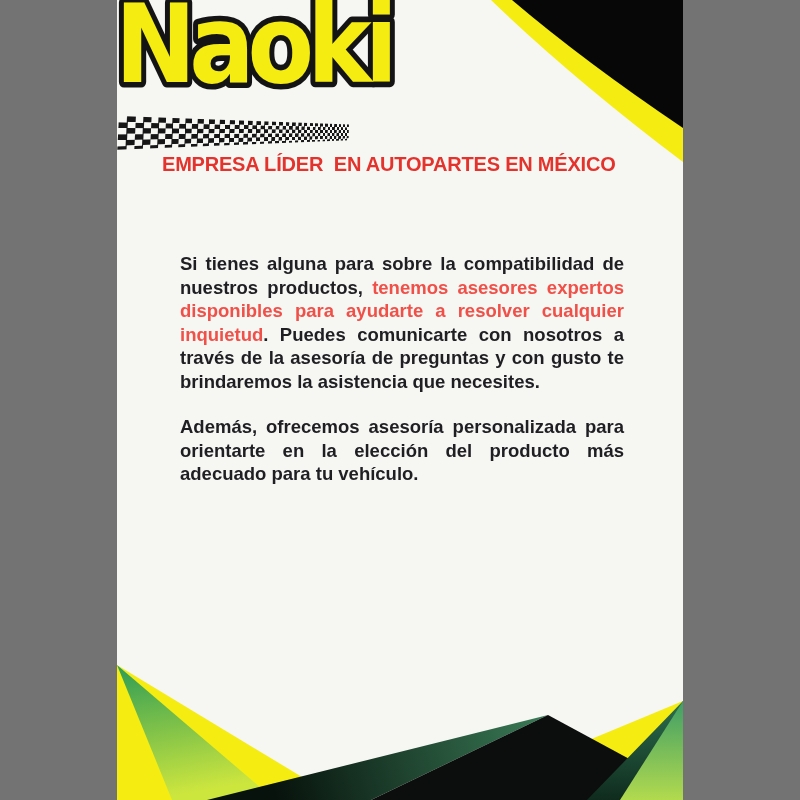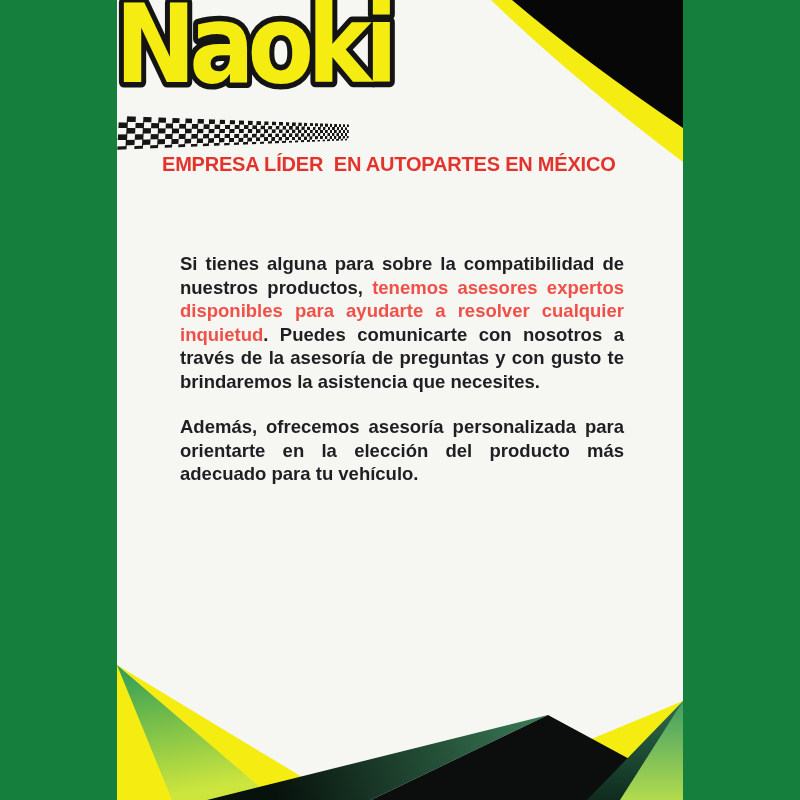--- a/index.html
+++ b/index.html
@@ -1,16 +1,16 @@
 <!DOCTYPE html>
 <html><head>
 <meta charset="utf-8">
 <style>
   html,body{margin:0;padding:0;background:#ffffff;}
-  .canvas{position:relative;width:800px;height:800px;background:#15803d;overflow:hidden;
+  .canvas{position:relative;width:800px;height:800px;background:#737373;overflow:hidden;
           font-family:"Liberation Sans","DejaVu Sans",sans-serif;}
   .page{position:absolute;left:117px;top:0;width:566px;height:800px;background:#f6f6f3;overflow:hidden;}
 
   
   .corner{position:absolute;left:0;top:0;width:566px;height:200px;display:block;}
 
   
   .logo{position:absolute;left:-12px;top:-12px;width:320px;height:120px;}
   .logo text{font-family:"DejaVu Sans","Liberation Sans",sans-serif;font-weight:bold;
              font-size:97px;letter-spacing:-7px;fill:#f5ec11;stroke:#141414;stroke-width:10px;

